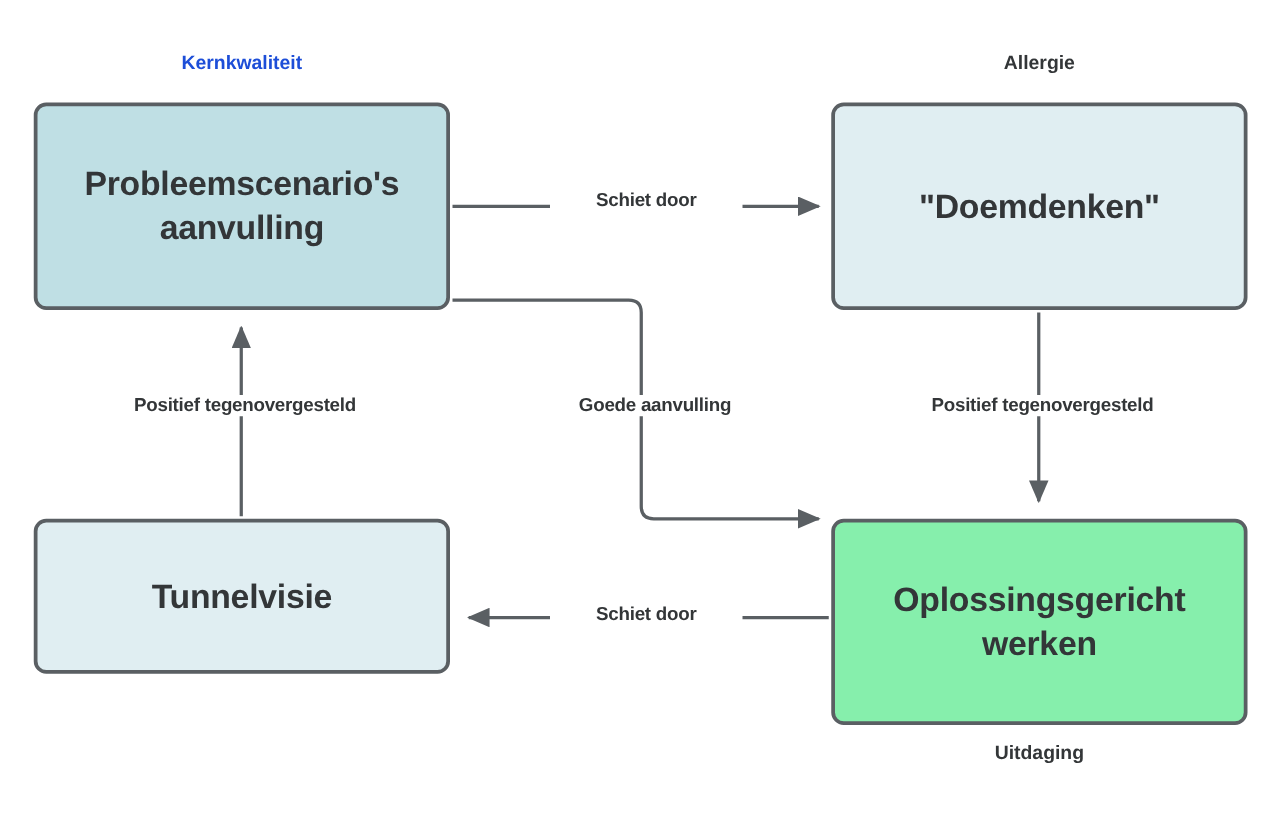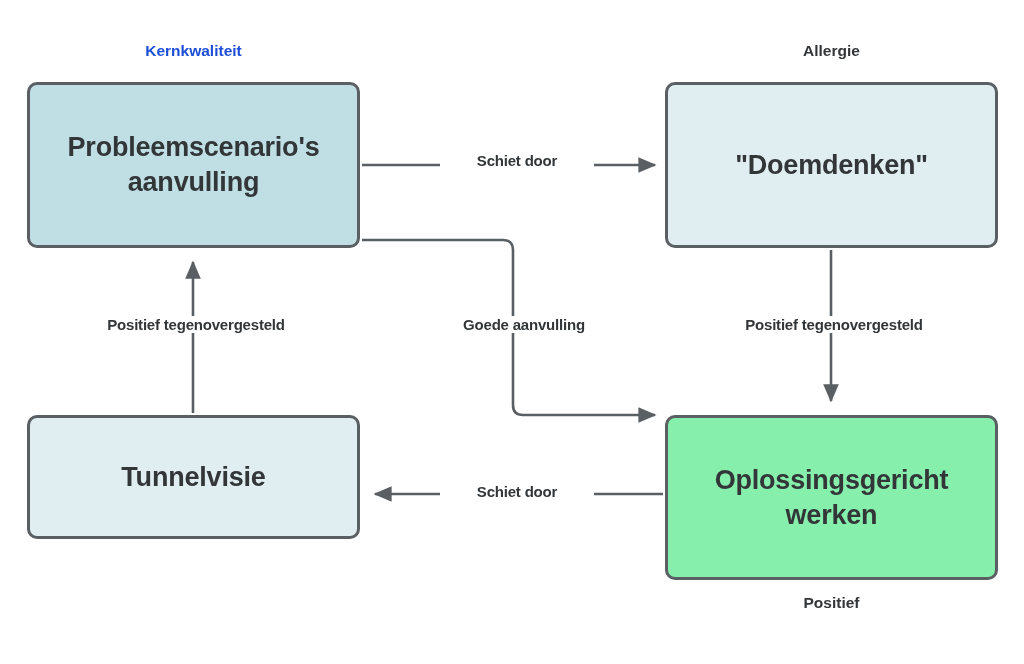--- a/index.html
+++ b/index.html
@@ -96,21 +96,21 @@
 
     <path d="M831,250 L831,401" fill="none" stroke="#5a5f63" stroke-width="2.6" marker-end="url(#arrowhead)"></path>
 
     <path d="M663,494 L375,494" fill="none" stroke="#5a5f63" stroke-width="2.6" marker-end="url(#arrowhead)"></path>
 
     <path d="M362,240 L503,240 Q513,240 513,250 L513,405 Q513,415 523,415 L655,415" fill="none" stroke="#5a5f63" stroke-width="2.6" marker-end="url(#arrowhead)"></path>
   </svg>
 
   <div class="outer-label" id="label-kernkwaliteit" style="color: #1d4ed8;">Kernkwaliteit</div>
   <div class="outer-label" id="label-valkuil" style="color: rgb(51, 54, 56);">Allergie</div>
-  <div class="outer-label" id="label-uitdaging" style="color: rgb(51, 54, 56);">Positief</div>
+  <div class="outer-label" id="label-uitdaging" style="color: rgb(51, 54, 56);">Uitdaging</div>
 
   <div class="node" id="node-probleemscenarios" style="background: rgb(191, 223, 228); border-color: rgb(90, 95, 99); color: rgb(51, 54, 56);">
     <span class="node-text">Probleemscenario's
 aanvulling</span>
   </div>
 
   <div class="node" id="node-doemdenken" style="background: rgb(224, 238, 242); border-color: rgb(90, 95, 99); color: rgb(51, 54, 56);">
     <span class="node-text">"Doemdenken"</span>
   </div>
 

